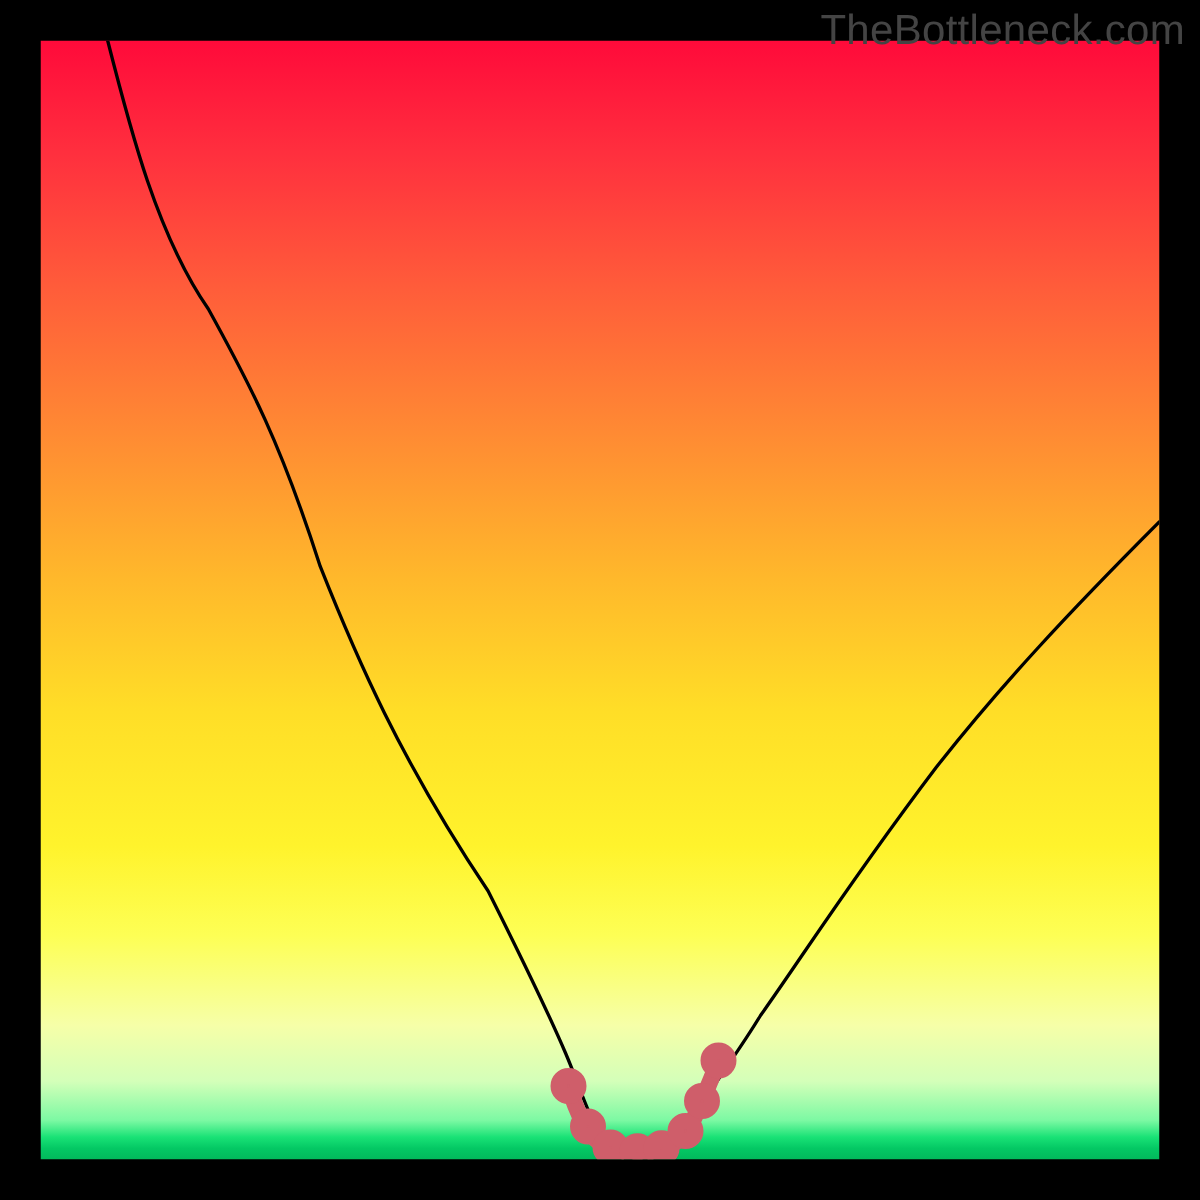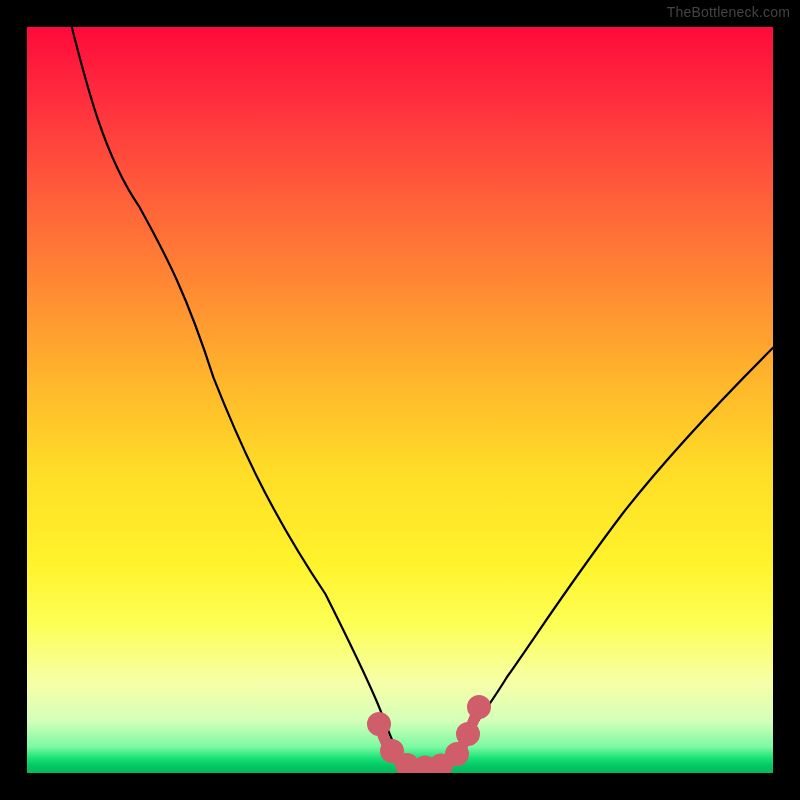--- a/index.html
+++ b/index.html
@@ -49,21 +49,21 @@
     position: absolute;
     inset: 0;
     width: 100%;
     height: 100%;
   }
   .watermark {
     position: absolute;
     top: 4px;
     right: 10px;
     color: #444;
-    font-size: 14px;
+    font-size: 28px;
     font-weight: 400;
     letter-spacing: 0.2px;
   }
 </style>
 </head>
 <body>
 
 <div class="frame">
 
   <div class="plot-area">

